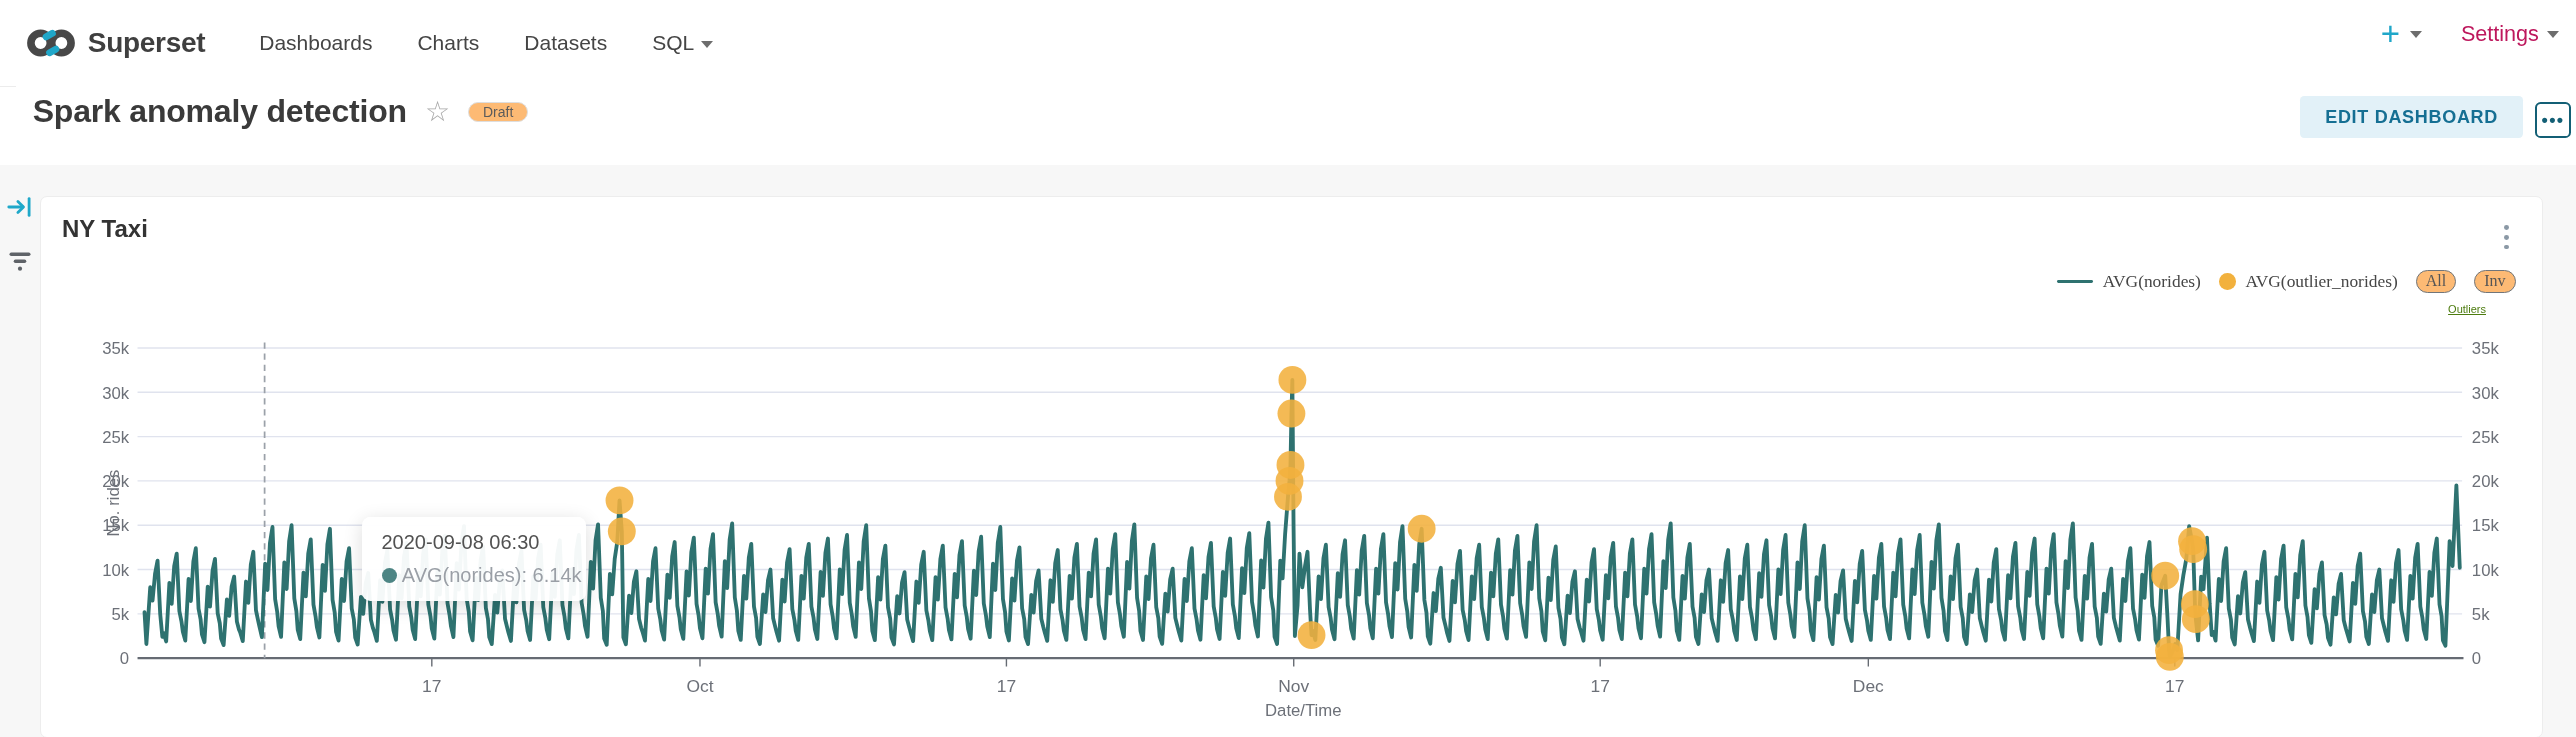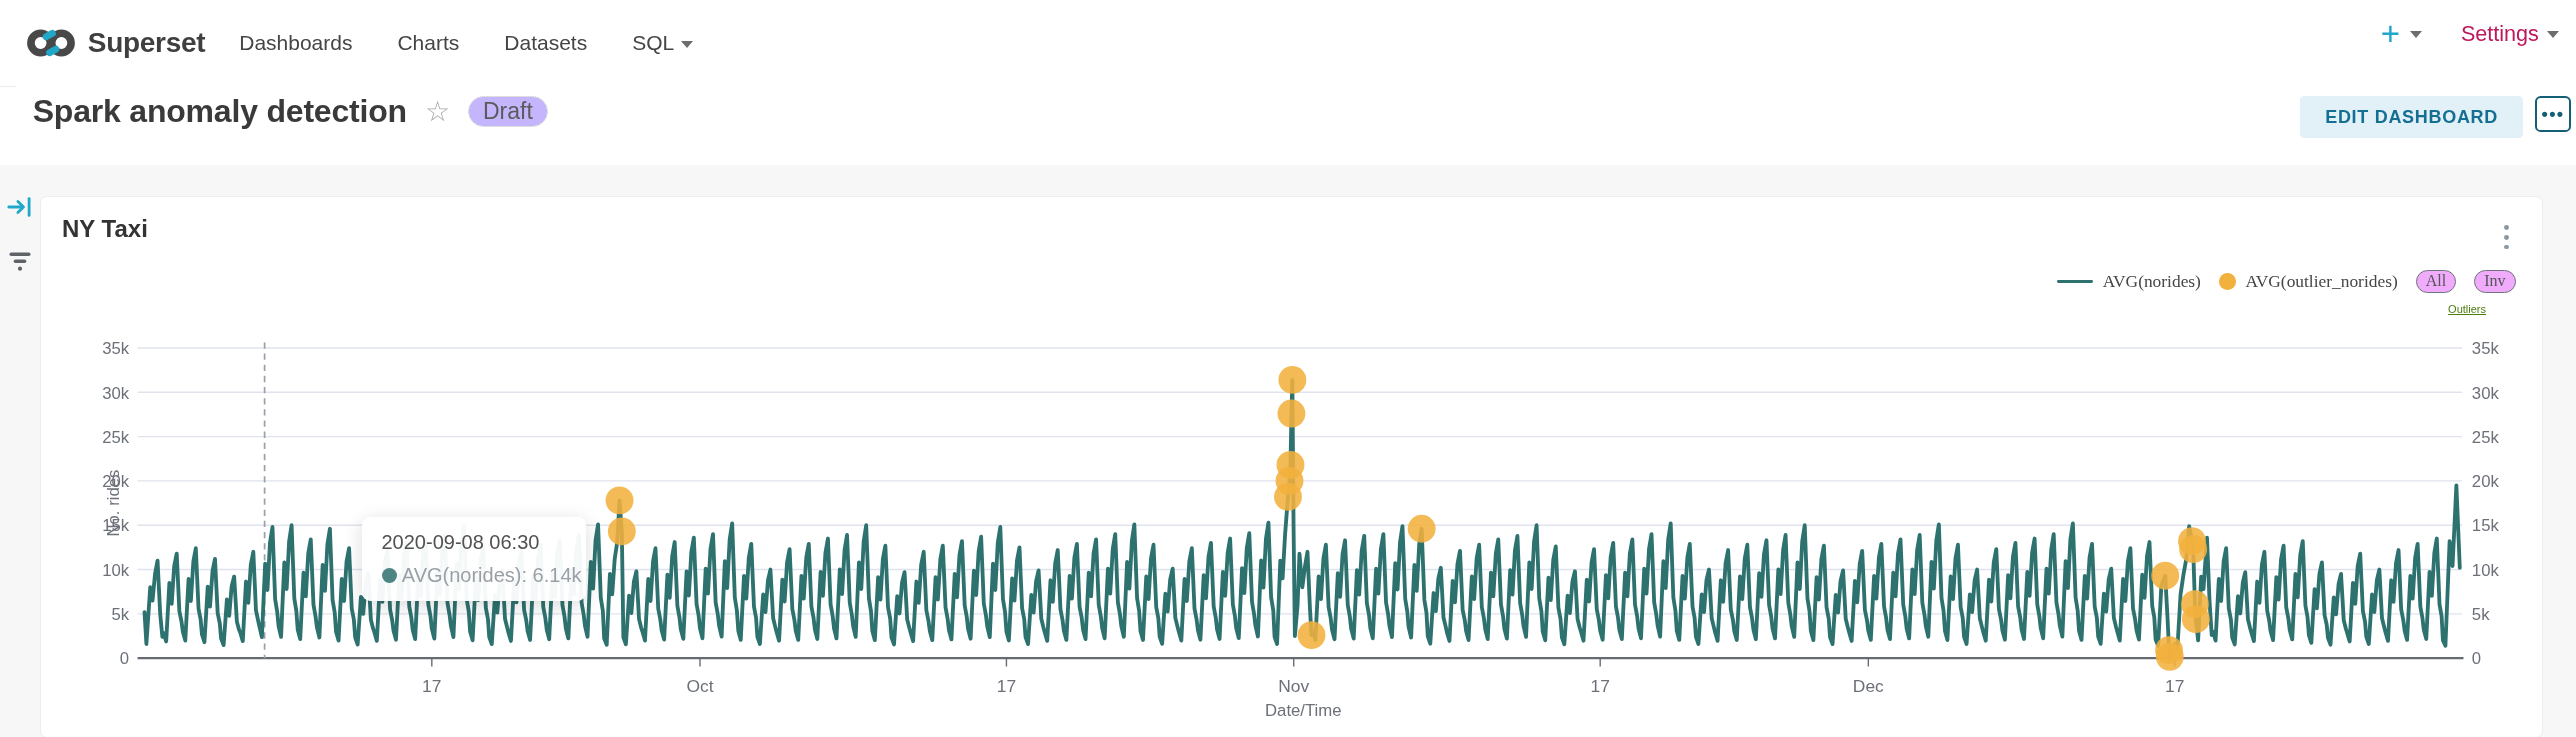--- a/index.html
+++ b/index.html
@@ -5,37 +5,37 @@
   html,body{margin:0;padding:0;background:#f7f7f7;}
   *{box-sizing:border-box;}
   .app{position:relative;width:2576px;height:738px;background:#fff;overflow:hidden;
        font-family:"Liberation Sans",sans-serif;color:#484848;}
 
   
   .navbar{position:absolute;left:0;top:0;width:100%;height:87px;background:#fff;
           border-bottom:1.4px solid #ececec;display:flex;align-items:center;}
   .brand{display:flex;align-items:center;margin-left:24px;}
   .brand-text{font-size:28px;font-weight:700;color:#3f3f3f;margin-left:9.8px;letter-spacing:-0.3px;}
-  .nav-items{display:flex;align-items:center;margin-left:34px;gap:45px;}
+  .nav-items{display:flex;align-items:center;margin-left:54px;gap:45px;}
   .nav-item{font-size:21px;color:#454545;cursor:pointer;display:flex;align-items:center;gap:7px;}
   .caret{display:inline-block;width:0;height:0;border-left:6.3px solid transparent;
          border-right:6.3px solid transparent;border-top:7.7px solid #6d6d6d;margin-top:2.8px;}
   .nav-right{position:absolute;right:16.7px;top:0;height:67px;display:flex;align-items:center;gap:39px;}
   .plus-group{display:flex;align-items:center;gap:9.8px;cursor:pointer;}
   .plus-glyph{color:#20a7c9;font-size:33px;font-weight:400;line-height:28px;}
   .settings-group{display:flex;align-items:center;gap:8.4px;cursor:pointer;font-size:21.6px;color:#be185d;}
 
   
   .header-row{position:absolute;left:0;top:68px;width:100%;height:97px;background:#fff;margin-left:16px;}
   .title-wrap{position:absolute;left:16.7px;top:25px;display:flex;align-items:center;gap:18px;}
   .page-title{font-size:32px;font-weight:600;color:#3a3a3a;letter-spacing:-0.2px;}
   .fav-star{font-size:28px;color:#a9a9a9;cursor:pointer;line-height:28px;}
-  .draft-pill{background:#c4b5fd;border:1.4px solid #dedede;border-radius:16.7px;color:#5b5b5b;
-              font-size:23px;padding:1px 14px;}
-  .header-actions{position:absolute;right:21px;top:28px;display:flex;align-items:flex-start;gap:12px;}
+  .draft-pill{background:#fdba74;border:1.4px solid #dedede;border-radius:16.7px;color:#5b5b5b;
+              font-size:14px;padding:1px 14px;}
+  .header-actions{position:absolute;right:21px;top:28px;display:flex;align-items:flex-end;gap:12px;}
   .edit-btn{background:#e2f1f8;color:#156f93;border:none;border-radius:4.2px;height:42px;
             padding:0 25px;font-size:18px;font-weight:600;letter-spacing:0.7px;cursor:pointer;
             font-family:"Liberation Sans",sans-serif;}
   .more-btn{width:36px;height:36px;border:2.1px solid #135f75;border-radius:5.6px;background:#fff;
             color:#135f75;font-size:18px;font-weight:700;cursor:pointer;display:flex;
             align-items:center;justify-content:center;letter-spacing:1.4px;line-height:7px;}
 
   
   .dash{position:absolute;left:0;top:165px;width:100%;height:572px;background:#f7f7f7;}
   .side-icons{position:absolute;left:0;top:28px;width:39px;display:flex;flex-direction:column;
@@ -47,21 +47,21 @@
   .card-title{position:absolute;left:21px;top:18px;font-size:24px;font-weight:600;color:#333;}
   .kebab{position:absolute;right:33px;top:28px;display:flex;flex-direction:column;gap:4.9px;cursor:pointer;}
   .kebab i{width:4.9px;height:4.9px;border-radius:50%;background:#8a98a5;}
 
   .legend-row{position:absolute;right:26.5px;top:73px;display:flex;align-items:center;gap:18px;font-family:Liberation Serif, serif;}
   .legend-item{display:flex;align-items:center;gap:9.8px;cursor:pointer;}
   .legend-line{width:36px;height:3.5px;border-radius:1.4px;background:#2e7270;}
   .legend-dot{width:16.7px;height:16.7px;border-radius:50%;background:#f2b13d;}
   .legend-label{font-size:17.4px;color:#464646;}
   .legend-pill{border:1.7px solid #70757a;border-radius:14px;color:#555;font-size:16px;
-               padding:1.4px 9px;background:#f0abfc;cursor:pointer;}
+               padding:1.4px 9px;background:#fdba74;cursor:pointer;}
   .right-axis-title{position:absolute;right:56px;top:106px;font-size:11px;color:#4d7c0f;text-decoration:underline;}
 
   .chart-svg{position:absolute;left:0;top:98px;}
 
   .chart-tooltip{position:absolute;left:273px;top:320px;width:224px;height:84px;
                  background:rgba(255,255,255,0.95);border-radius:8.4px;
                  box-shadow:0 4.2px 19.5px rgba(0,0,0,0.14);padding:14px 19.5px;z-index:5;margin-left:48px;}
   .tt-title{font-size:20px;color:#515151;margin-bottom:9.8px;}
   .tt-row{display:flex;align-items:center;gap:5px;}
   .tt-dot{width:15.3px;height:15.3px;border-radius:50%;background:#4d8584;flex:none;}

